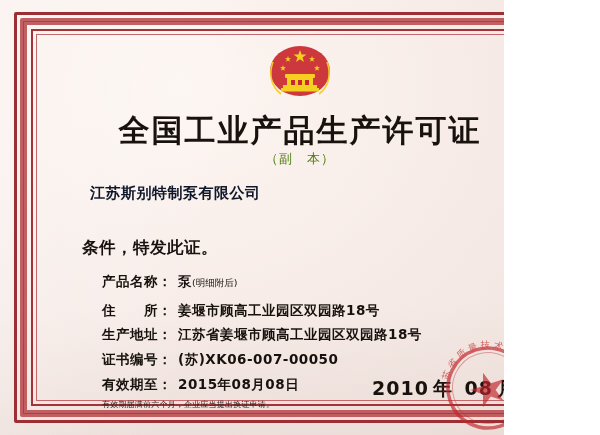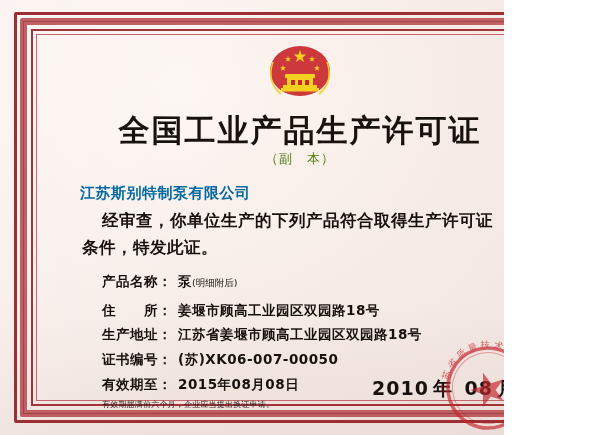--- a/index.html
+++ b/index.html
@@ -106,26 +106,26 @@
     top: 112px;
     text-align: center;
     font-family: "DejaVu Sans", "Liberation Sans", sans-serif;
     font-size: 13px;
     color: #4d7c0f;
     letter-spacing: 1px;
   }
   
   .company {
     position: absolute;
-    left: 40px;
+    left: 50px;
     top: 146px;
     font-family: Liberation Mono, monospace;
     font-size: 15px;
     font-weight: bold;
-    color: #0369a1;
+    color: #0f172a;
     letter-spacing: 0.5px;
   }
   .para1 {
     position: absolute;
     left: 62px;
     top: 172px;
     font-family: "DejaVu Sans", "Liberation Sans", sans-serif;
     font-size: 16.5px;
     font-weight: bold;
     color: #18120f;
@@ -244,21 +244,20 @@
           <path d="M66,18 C70,28 69,42 58,50"></path>
         </g>
       </svg>
     </div>
 
     <div class="title">全国工业产品生产许可证</div>
     <div class="subtitle">（副　本）</div>
 
     <div class="company">江苏斯别特制泵有限公司</div>
 
-    <div class="para1">经审查，你单位生产的下列产品符合取得生产许可证</div>
     <div class="para2">条件，特发此证。</div>
 
     <div class="field row-product">
       <span class="lbl">产品名称：</span><span class="val">泵</span><span class="small">(明细附后)</span>
     </div>
 
     <div class="field row-address">
       <span class="lbl">住　　所：</span><span class="val">姜堰市顾高工业园区双园路18号</span>
     </div>
 

